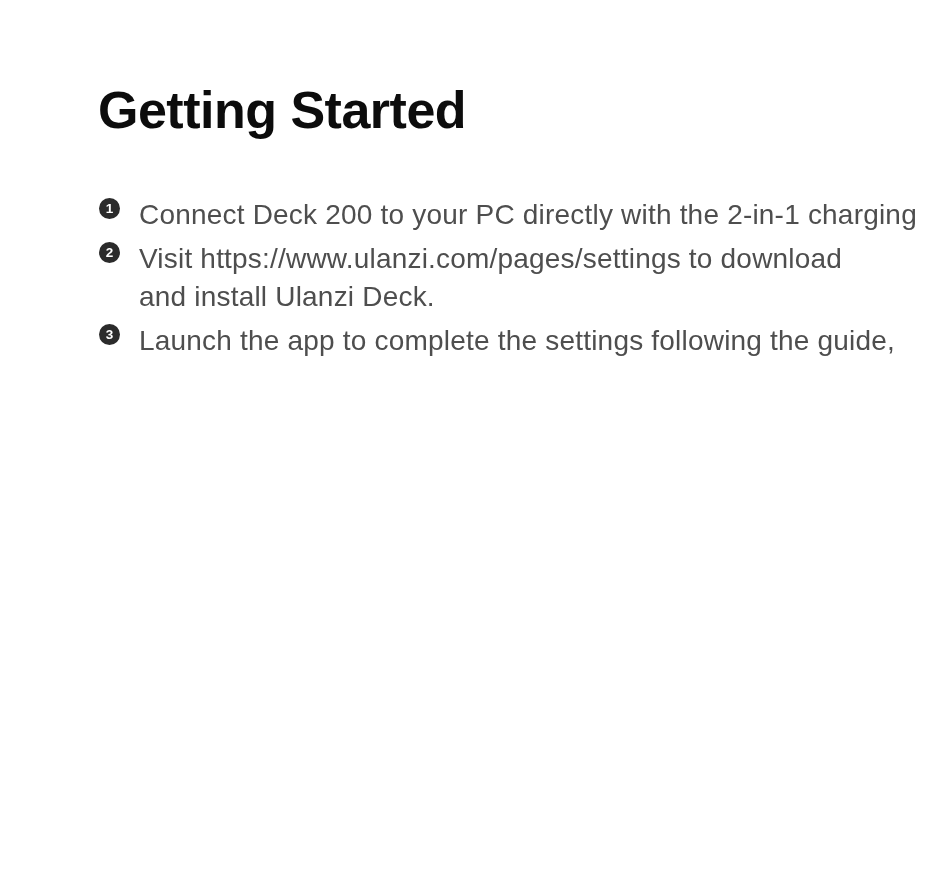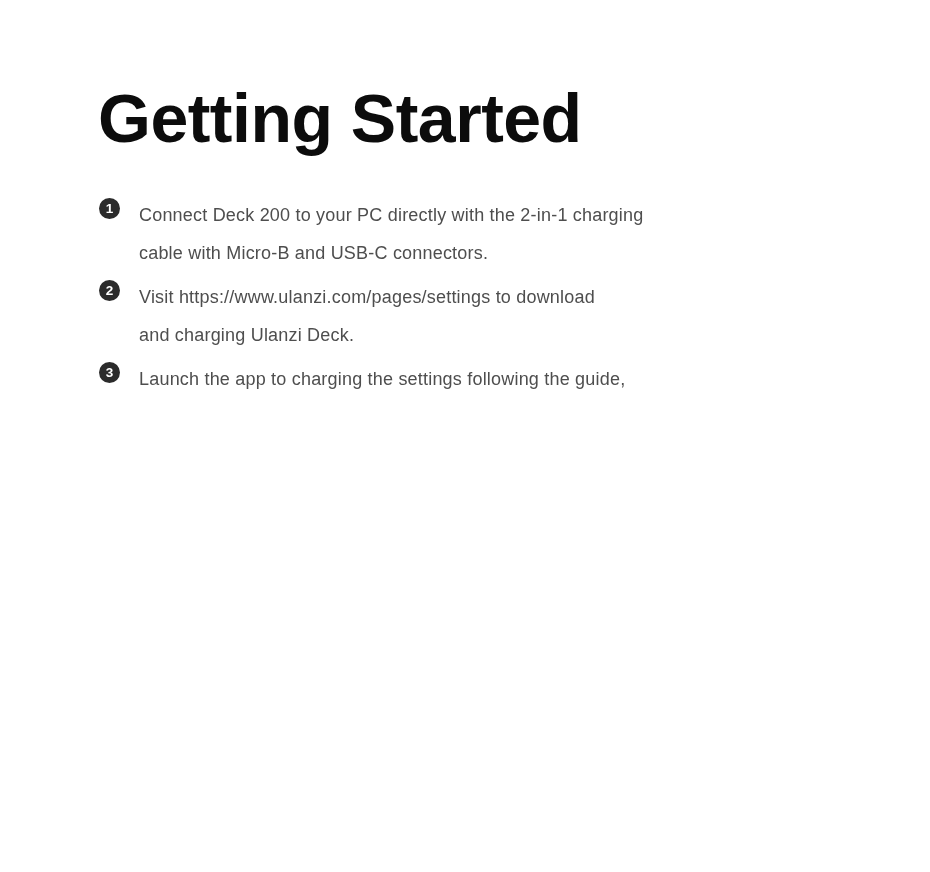--- a/index.html
+++ b/index.html
@@ -5,59 +5,58 @@
   html, body { margin: 0; padding: 0; }
   body {
     width: 930px; height: 872px;
     background: #ffffff;
     position: relative;
     overflow: hidden;
     font-family: "Liberation Sans", sans-serif;
   }
   .title {
     position: absolute; left: 98px; top: 84px; margin: 0;
-    font-size: 68px; font-weight: 800; line-height: 1;
+    font-size: 52px; font-weight: 800; line-height: 1;
     letter-spacing: -0.5px; color: #0c0c0c;
   }
   .steps { position: absolute; left: 99px; top: 196px; width: 800px; }
   .step { display: flex; gap: 19px; margin-bottom: 6px; }
   .badge {
     flex: 0 0 auto; width: 21px; height: 21px; border-radius: 50%;
     background: #2b2b2b; color: #ffffff;
     font-size: 13.5px; font-weight: bold;
     display: flex; align-items: center; justify-content: center;
     margin-top: 2px;
   }
-  .step-text { font-size: 18px; line-height: 38px; color: #4e4e4e; letter-spacing: 0.2px; }
+  .step-text { font-size: 28px; line-height: 38px; color: #4e4e4e; letter-spacing: 0.2px; }
   .step-line { display: block; white-space: nowrap; }
   .diagram { position: absolute; left: 0; top: 440px; }
 </style>
 </head>
 <body>
 
 <h1 class="title">Getting Started</h1>
 
 <div class="steps">
   <div class="step">
     <span class="badge">1</span>
     <span class="step-text">
       <span class="step-line">Connect Deck 200 to your PC directly with the 2-in-1 charging</span>
-      <span class="step-line">cable with Micro-B and USB-C connectors.</span>
     </span>
   </div>
   <div class="step">
     <span class="badge">2</span>
     <span class="step-text">
       <span class="step-line">Visit https://www.ulanzi.com/pages/settings to download</span>
-      <span class="step-line">and charging Ulanzi Deck.</span>
+      <span class="step-line">and install Ulanzi Deck.</span>
     </span>
   </div>
   <div class="step">
     <span class="badge">3</span>
     <span class="step-text">
-      <span class="step-line">Launch the app to charging the settings following the guide,</span>
+      <span class="step-line">Launch the app to complete the settings following the guide,</span>
     </span>
   </div>
 </div>
 
 <svg class="diagram" width="930" height="432" viewBox="0 440 930 872" preserveAspectRatio="xMinYMin">
   
 </svg>
 
 </body></html>

